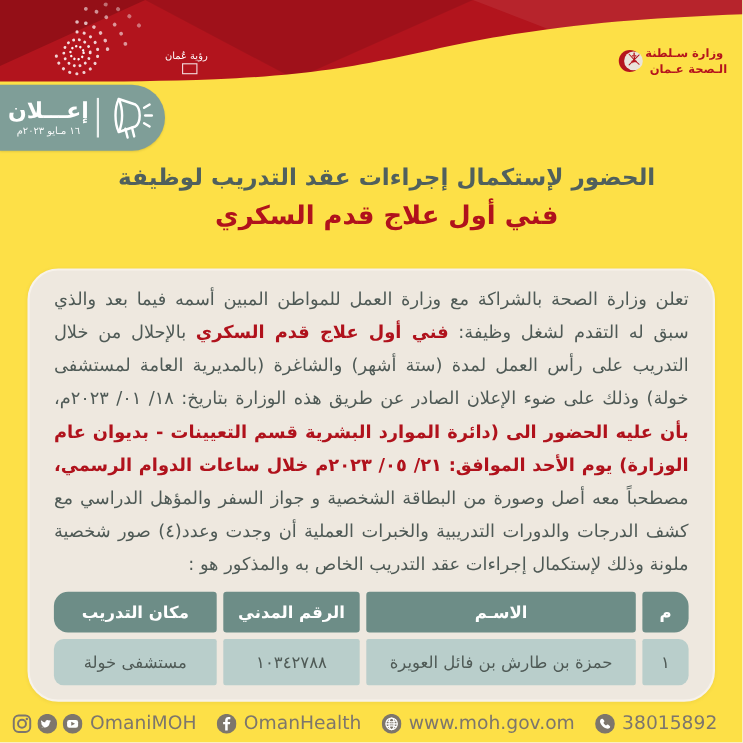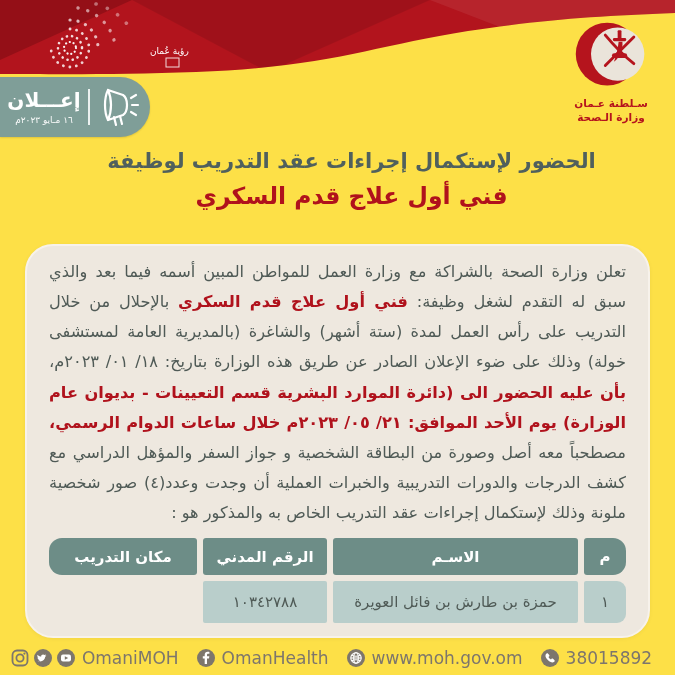--- a/index.html
+++ b/index.html
@@ -20,21 +20,21 @@
     display:flex; align-items:center; justify-content:flex-start;
     color:#fff; box-shadow:0 1px 2px rgba(0,0,0,0.12);
   }
   .badge-text{width:76px; text-align:center; line-height:1.15; margin-left:6px;}
   .badge-title{font-size:20px; font-weight:bold; letter-spacing:1px;}
   .badge-date{font-size:9px; margin-top:3px; opacity:0.95; letter-spacing:0.5px;}
   .badge-divider{width:1.5px; height:36px; background:rgba(255,255,255,0.85); margin:0 6px;}
   
   .ministry{
     position:absolute; top:16px; right:14px; width:100px;
-    display:flex; flex-direction:column; align-items:center;
+    display:flex; flex-direction:row; align-items:center;
   }
   .ministry-line{color:#b5141d; font-weight:bold; font-size:10.5px; line-height:1.35; text-align:center;}
   
   .title-block{position:absolute; top:149px; left:0; right:0; text-align:center; direction:rtl;margin-left:28px;}
   .title-line1{color:#50605d; font-size:21px; font-weight:600; letter-spacing:0;}
   .title-line2{color:#b0121c; font-size:23.5px; font-weight:bold; margin-top:9px;}
   
   .card{
     position:absolute; top:244px; left:25px; right:25px; bottom:37px;
     background:#eee8df; border:2px solid #f7f2eb; border-radius:28px;
@@ -152,20 +152,21 @@
 
     <div class="tbl">
       <div class="th c-num">م</div>
       <div class="th c-name">الاسـم</div>
       <div class="th c-id">الرقم المدني</div>
       <div class="th c-loc">مكان التدريب</div>
 
       <div class="td c-num">١</div>
       <div class="td c-name">حمزة بن طارش بن فائل العويرة</div>
       <div class="td c-id">١٠٣٤٢٧٨٨</div>
+      <div class="td c-loc">مستشفى خولة</div>
     </div>
   </div>
 
   <div class="footer">
 
     <div class="fgroup">
       <span class="icons">
         <svg class="ficon" width="18" height="18" viewBox="0 0 18 18">
           <rect x="1.5" y="1.5" width="15" height="15" rx="4.5" fill="none" stroke="#7d766c" stroke-width="1.8"></rect>
           <circle cx="9" cy="9" r="3.6" fill="none" stroke="#7d766c" stroke-width="1.8"></circle>

